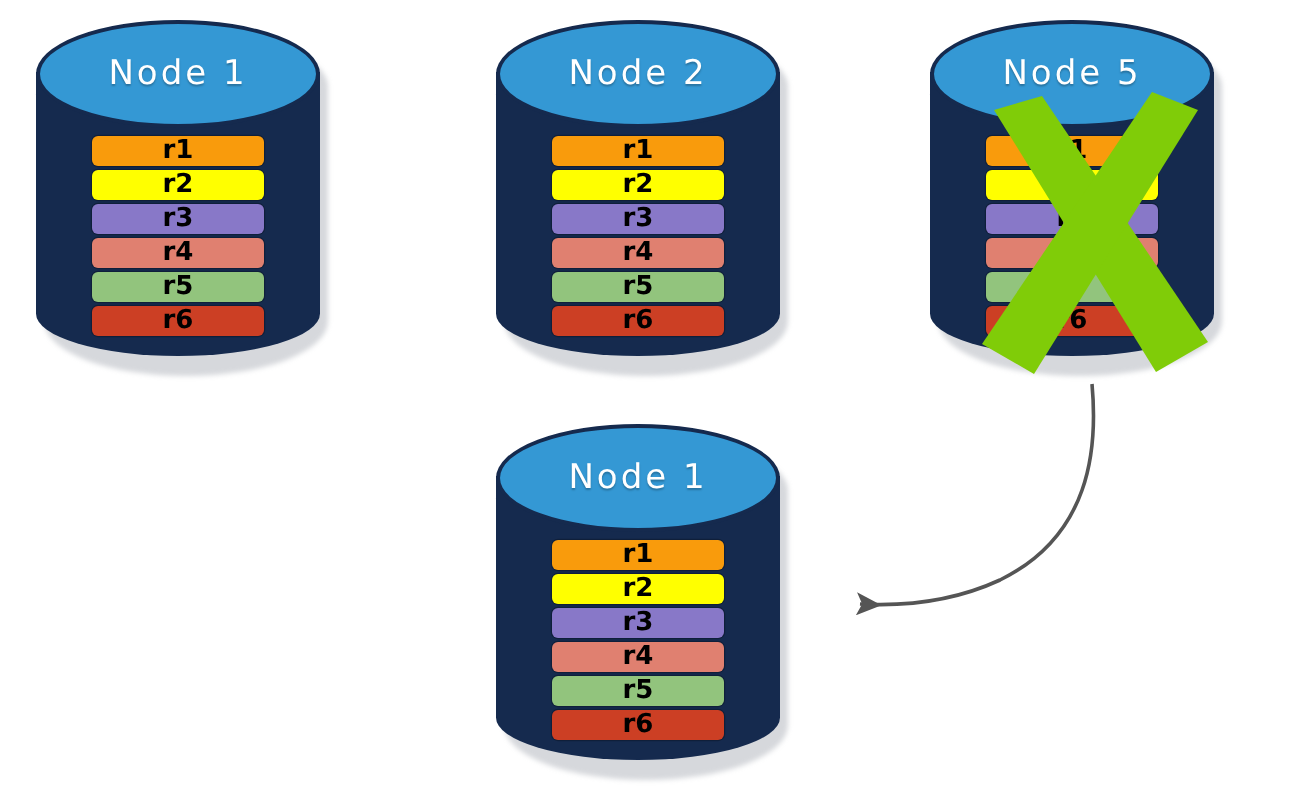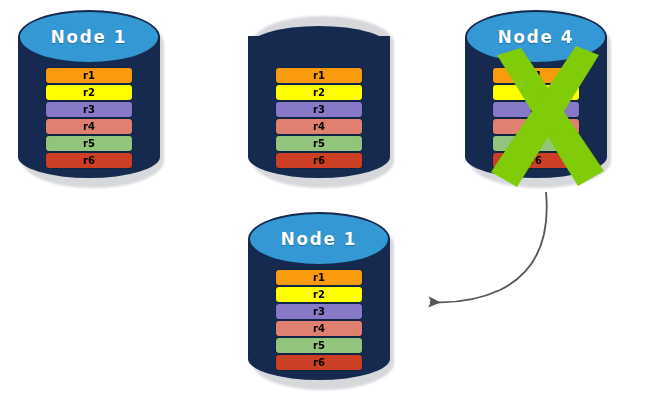--- a/index.html
+++ b/index.html
@@ -67,21 +67,21 @@
     border: 2.5px solid #152a4e;
     border-radius: 50%;
     box-sizing: border-box;
     display: flex;
     align-items: center;
     justify-content: center;
   }
   .node-title {
     color: #ffffff;
     font-size: 17px;
-    font-weight: bold;
+    font-weight: normal;
     letter-spacing: 1.5px;
     text-shadow: 0 1px 1px rgba(0,0,0,0.25);
     white-space: nowrap;
   }
 
   
   .rows {
     position: absolute;
     left: 28px;
     top: 60px;
@@ -91,21 +91,21 @@
     height: 15px;
     margin-bottom: 2px;
     border-radius: 3px;
     display: flex;
     align-items: center;
     justify-content: center;
     box-sizing: border-box;
     box-shadow: 0 0 0 0.6px rgba(0,0,0,0.25);
   }
   .row-label {
-    font-size: 10px;
+    font-size: 13px;
     font-weight: bold;
     color: #000000;
     line-height: 1;
   }
 
   
   .x-mark {
     position: absolute;
     left: 0;
     top: 0;
@@ -154,20 +154,23 @@
       <div class="row" style="background:#cc3f24">
           <span class="row-label">r6</span>
         </div>
     </div>
   </div>
 
   <div class="node" id="node-2" style="left:248px; top:8px;">
     <div class="node-shadow"></div>
     <div class="cyl-body"></div>
     <div class="cyl-body-rect"></div>
+    <div class="cyl-top">
+      <span class="node-title">Node  2</span>
+    </div>
     <div class="rows">
       <div class="row" style="background:#f99b0c">
           <span class="row-label">r1</span>
         </div>
       <div class="row" style="background:#ffff00">
           <span class="row-label">r2</span>
         </div>
       <div class="row" style="background:#8878c8">
           <span class="row-label">r3</span>
         </div>
@@ -181,21 +184,21 @@
           <span class="row-label">r6</span>
         </div>
     </div>
   </div>
 
   <div class="node" id="node-3" style="left:465px; top:8px;">
     <div class="node-shadow"></div>
     <div class="cyl-body"></div>
     <div class="cyl-body-rect"></div>
     <div class="cyl-top">
-      <span class="node-title">Node  4</span>
+      <span class="node-title">Node  5</span>
     </div>
     <div class="rows">
       <div class="row" style="background:#f99b0c">
           <span class="row-label">r1</span>
         </div>
       <div class="row" style="background:#ffff00">
           <span class="row-label">r2</span>
         </div>
       <div class="row" style="background:#8878c8">
           <span class="row-label">r3</span>

